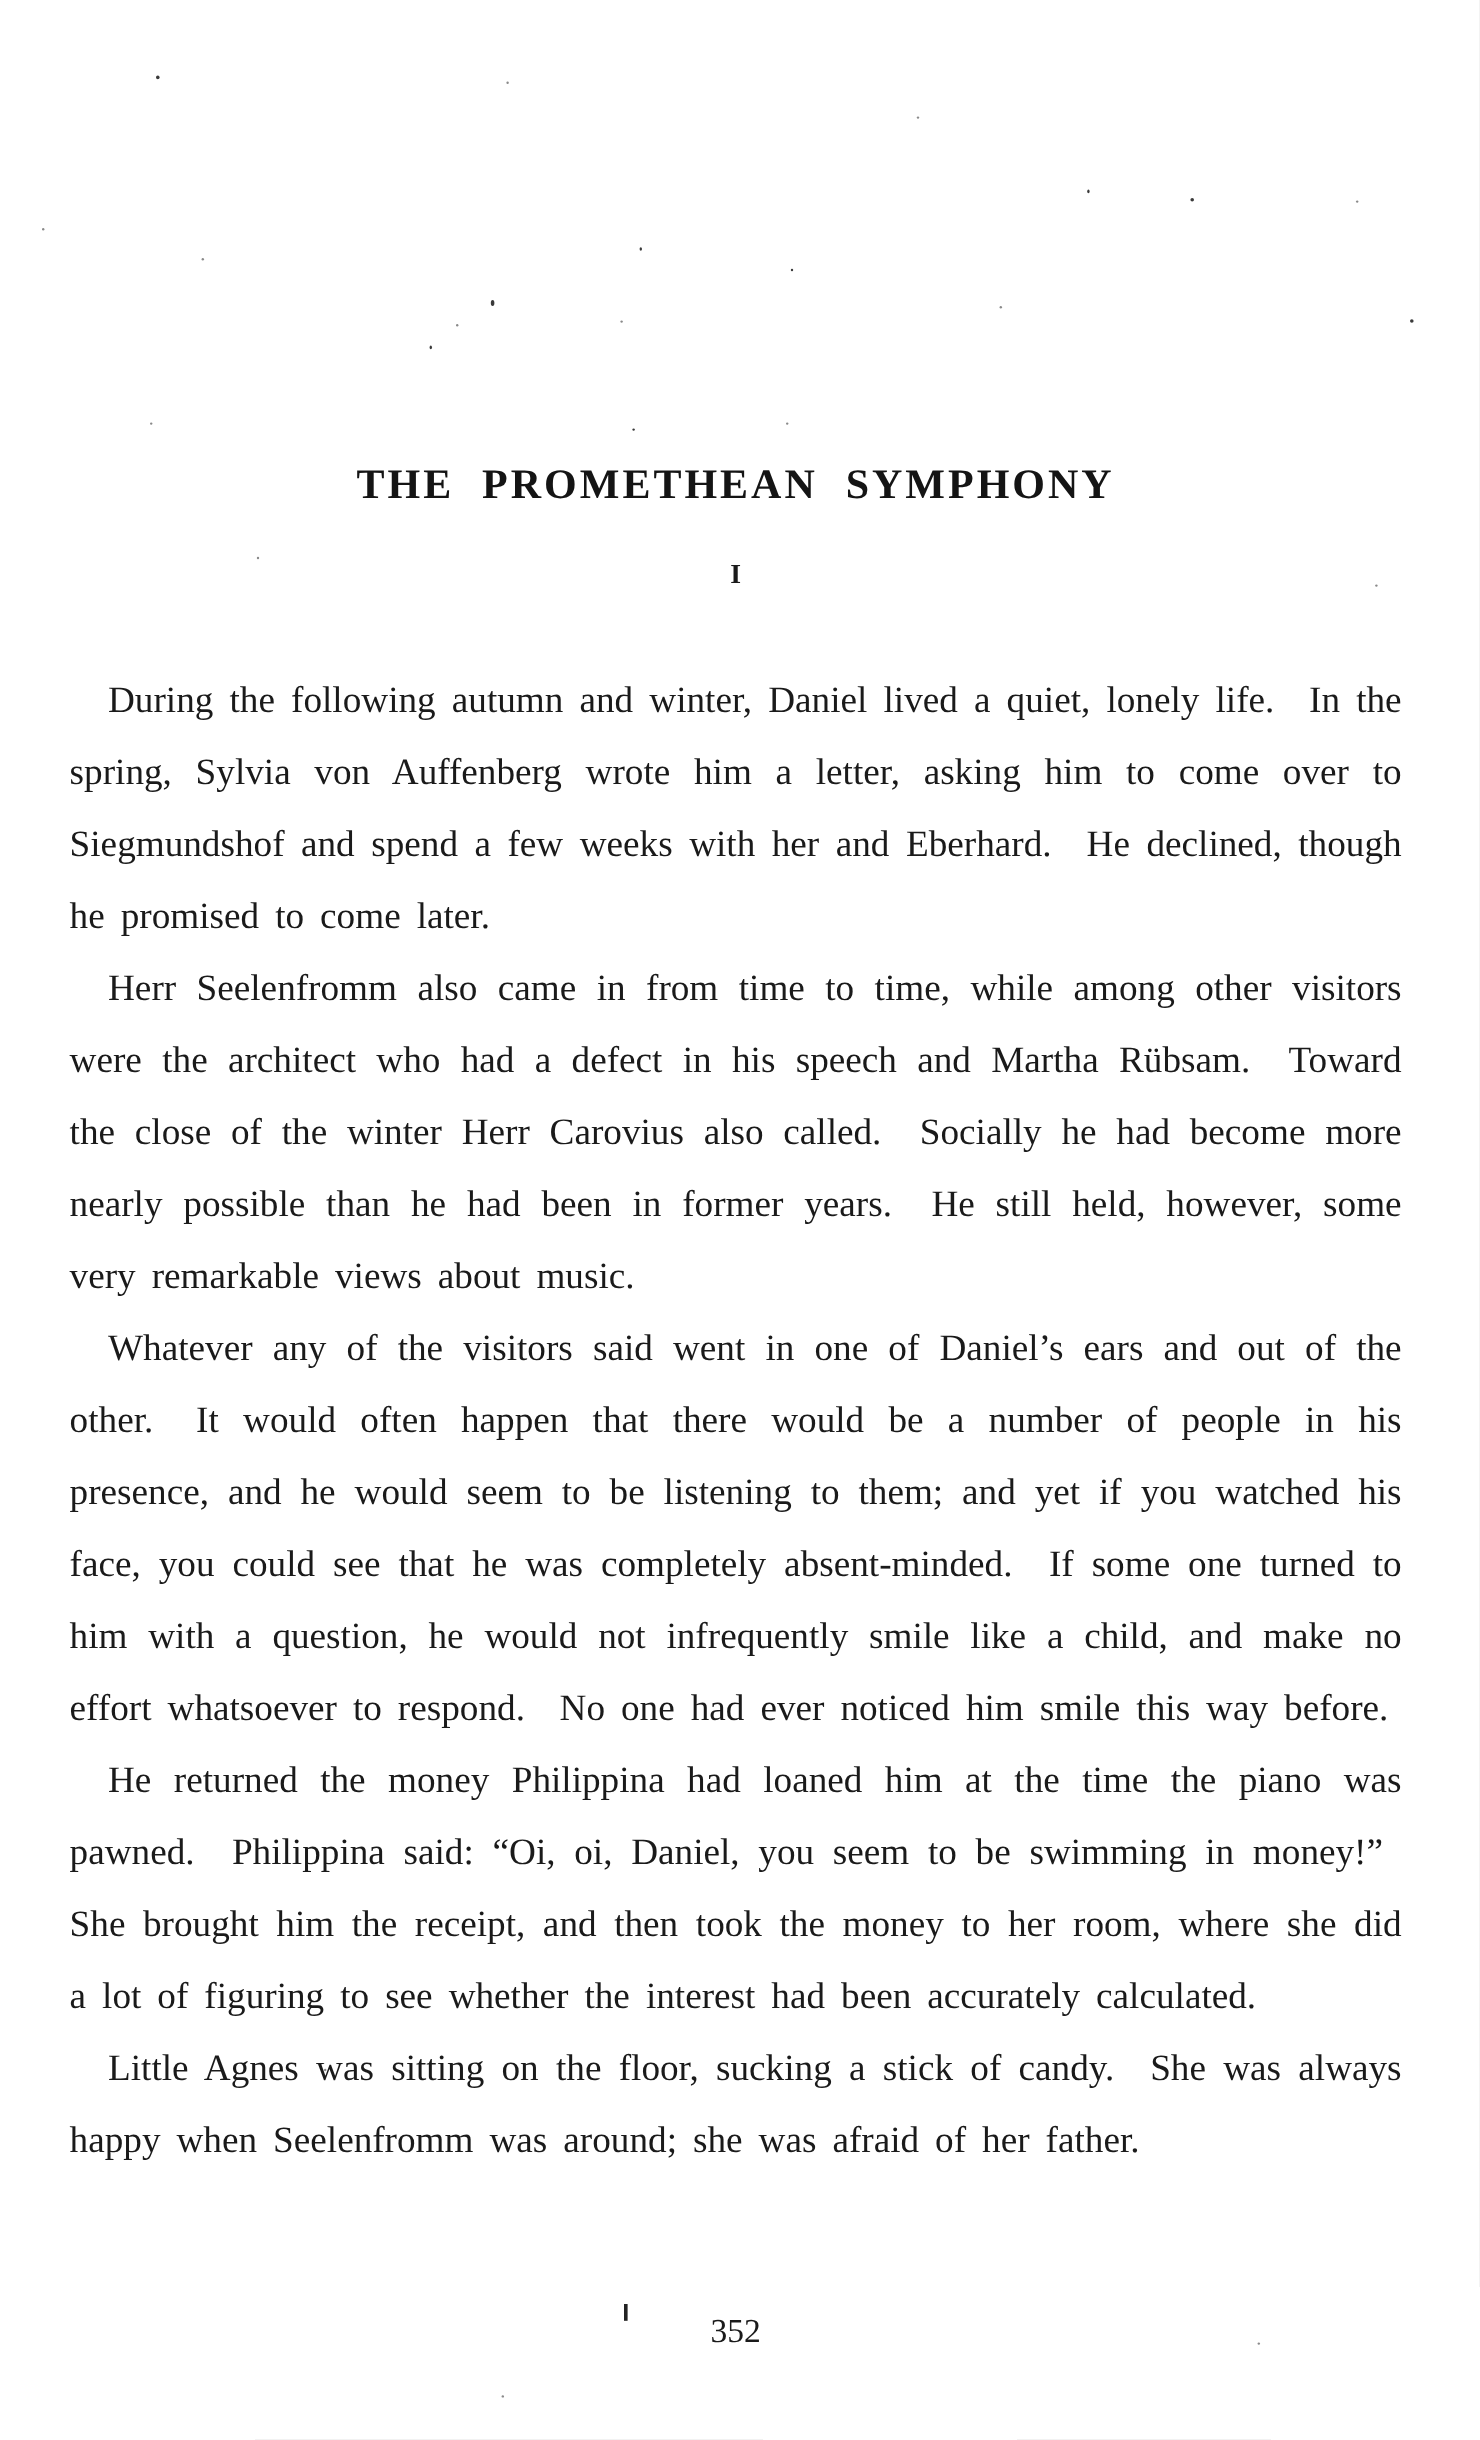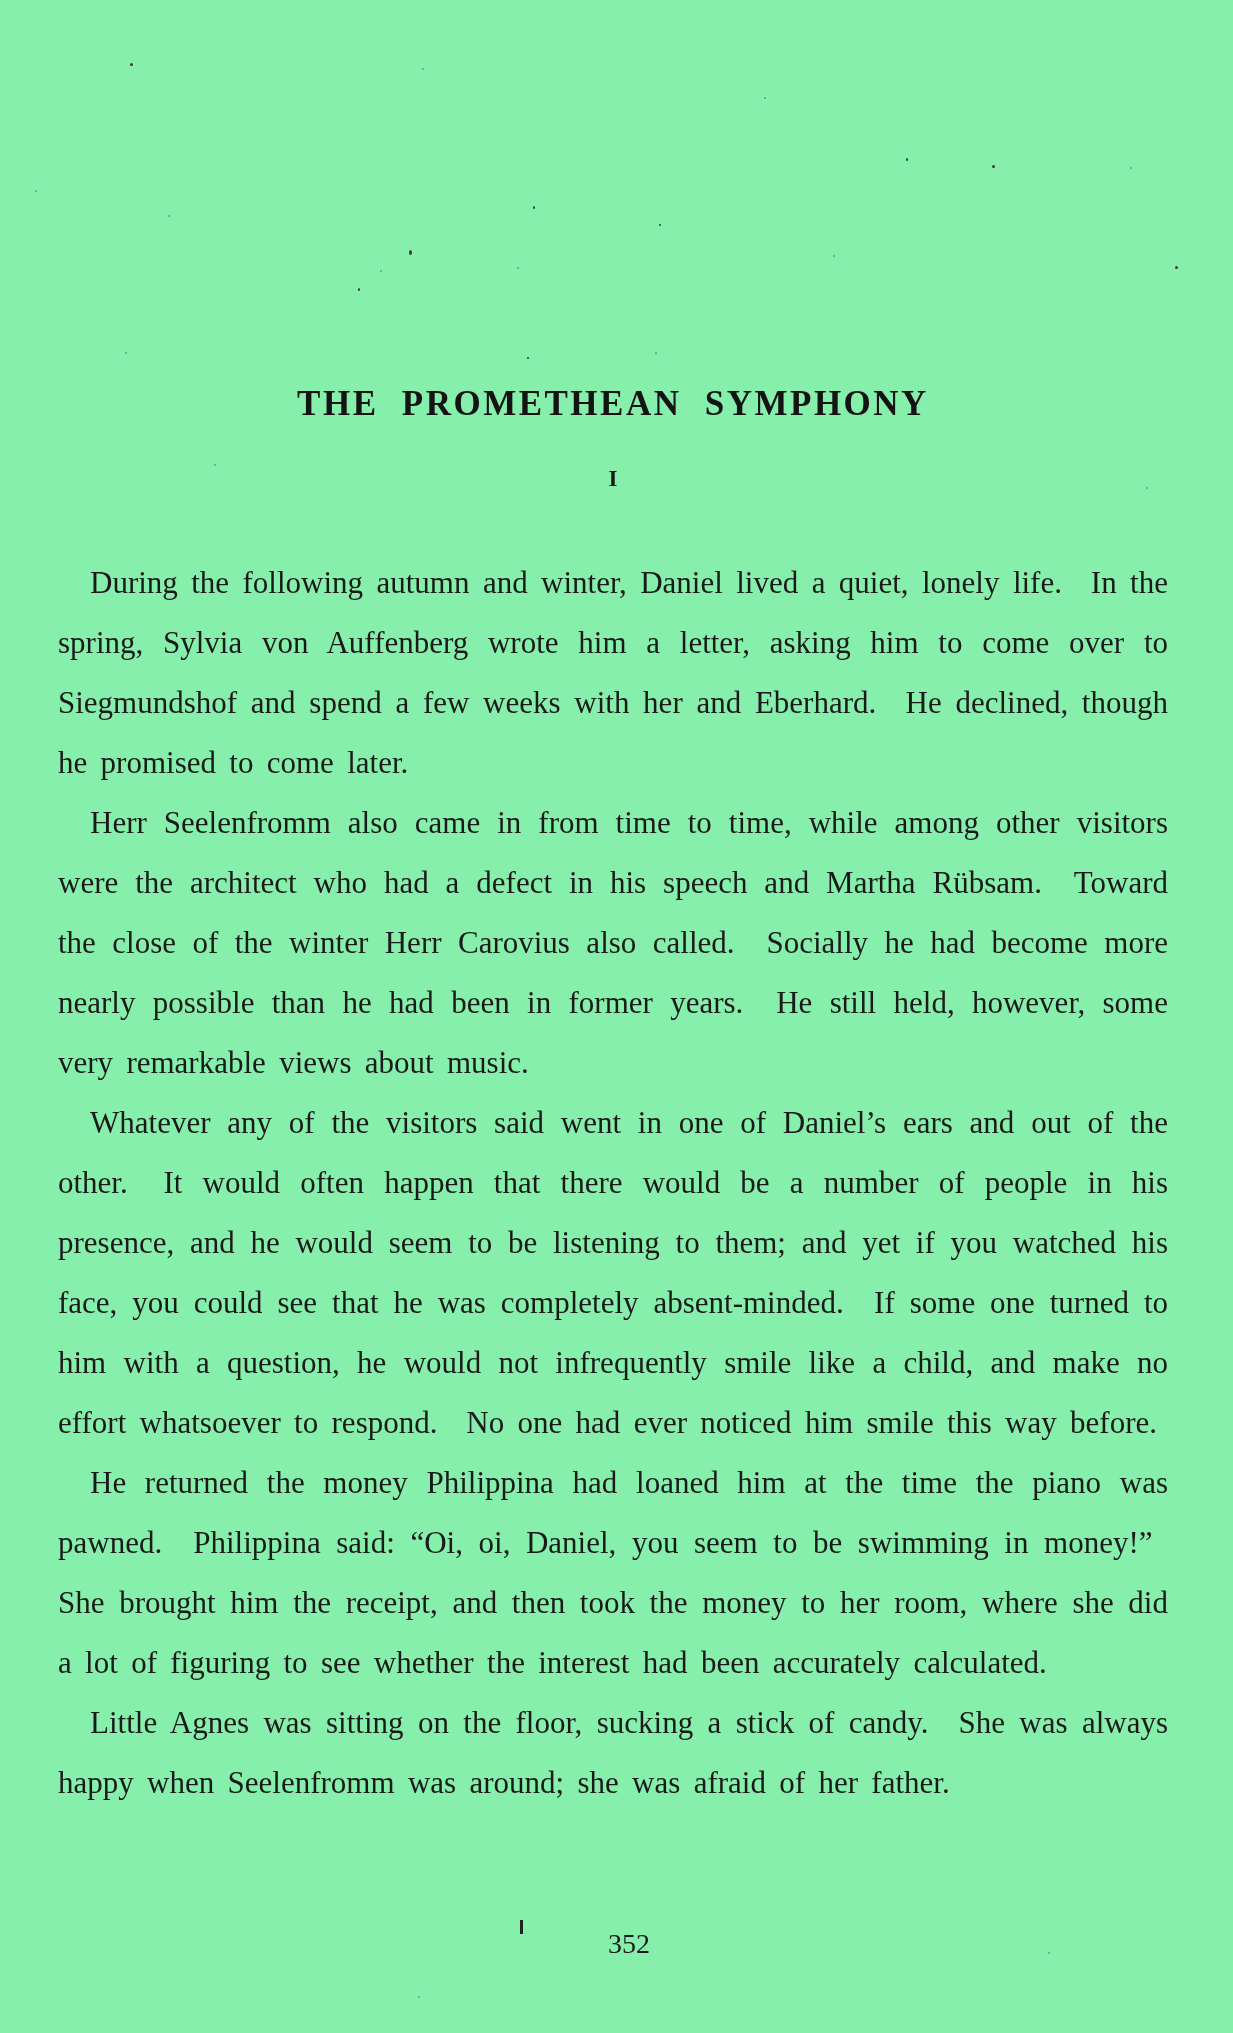--- a/index.html
+++ b/index.html
@@ -4,21 +4,21 @@
 <style>
   html, body {
     margin: 0;
     padding: 0;
     background: #e8e8e8;
   }
   .page {
     position: relative;
     width: 1233px;
     height: 2033px;
-    background: #86efac;
+    background: #ffffff;
     overflow: hidden;
     font-family: "Liberation Serif", "DejaVu Serif", serif;
     color: #1a1a1a;
   }
   .column {
     position: absolute;
     left: 58px;
     top: 384px;
     width: 1110px;
   }
@@ -45,21 +45,21 @@
     line-height: 60px;
     text-align: justify;
     word-spacing: 0.18em;
   }
   .body-text p {
     margin: 0;
     text-indent: 32px;
   }
   .page-number {
     position: absolute;
-    left: 74px;
+    left: 58px;
     top: 1928px;
     width: 1110px;
     text-align: center;
     font-size: 28px;
     color: #1a1a1a;
   }
   .speck {
     position: absolute;
     background: #3a3a3a;
     border-radius: 50%;

